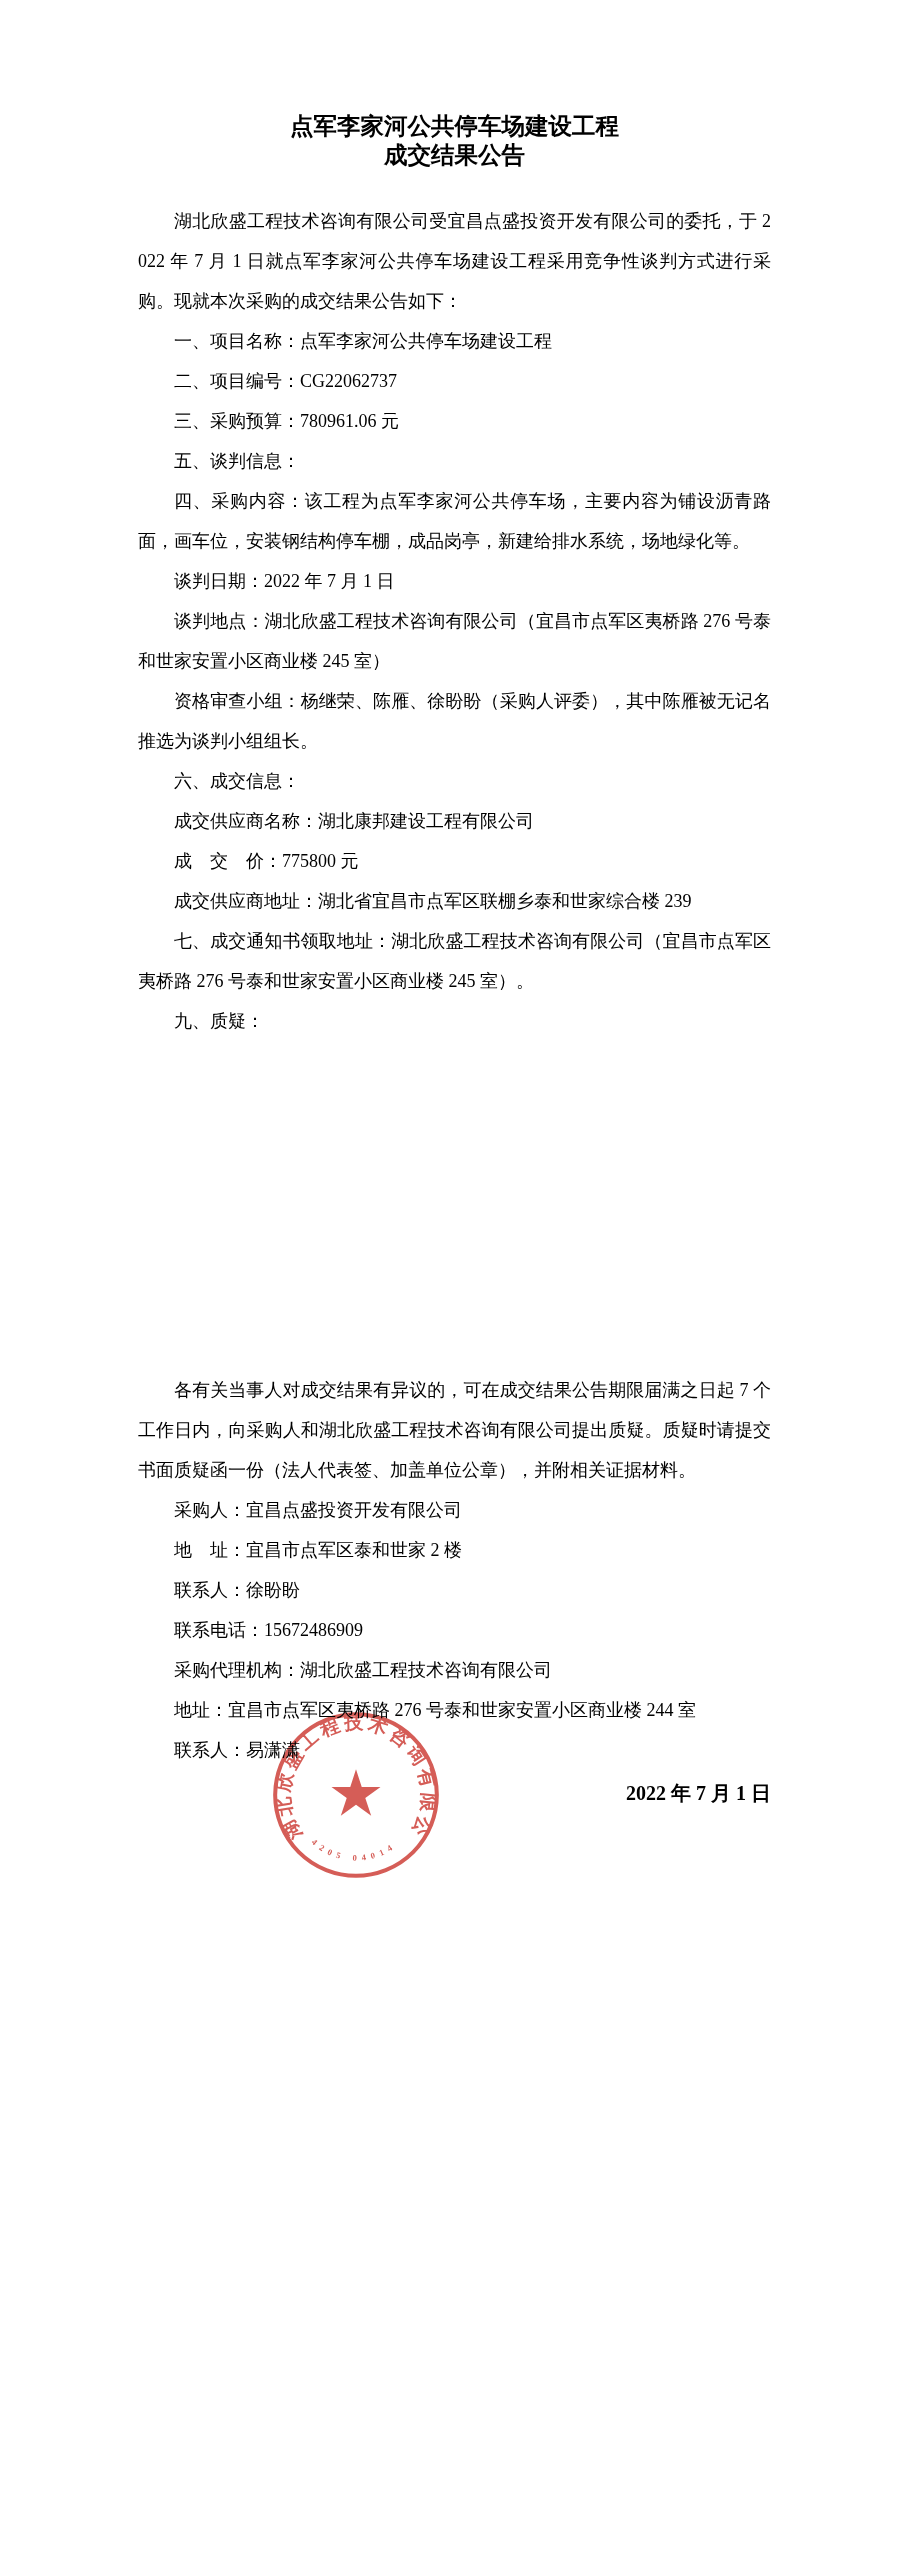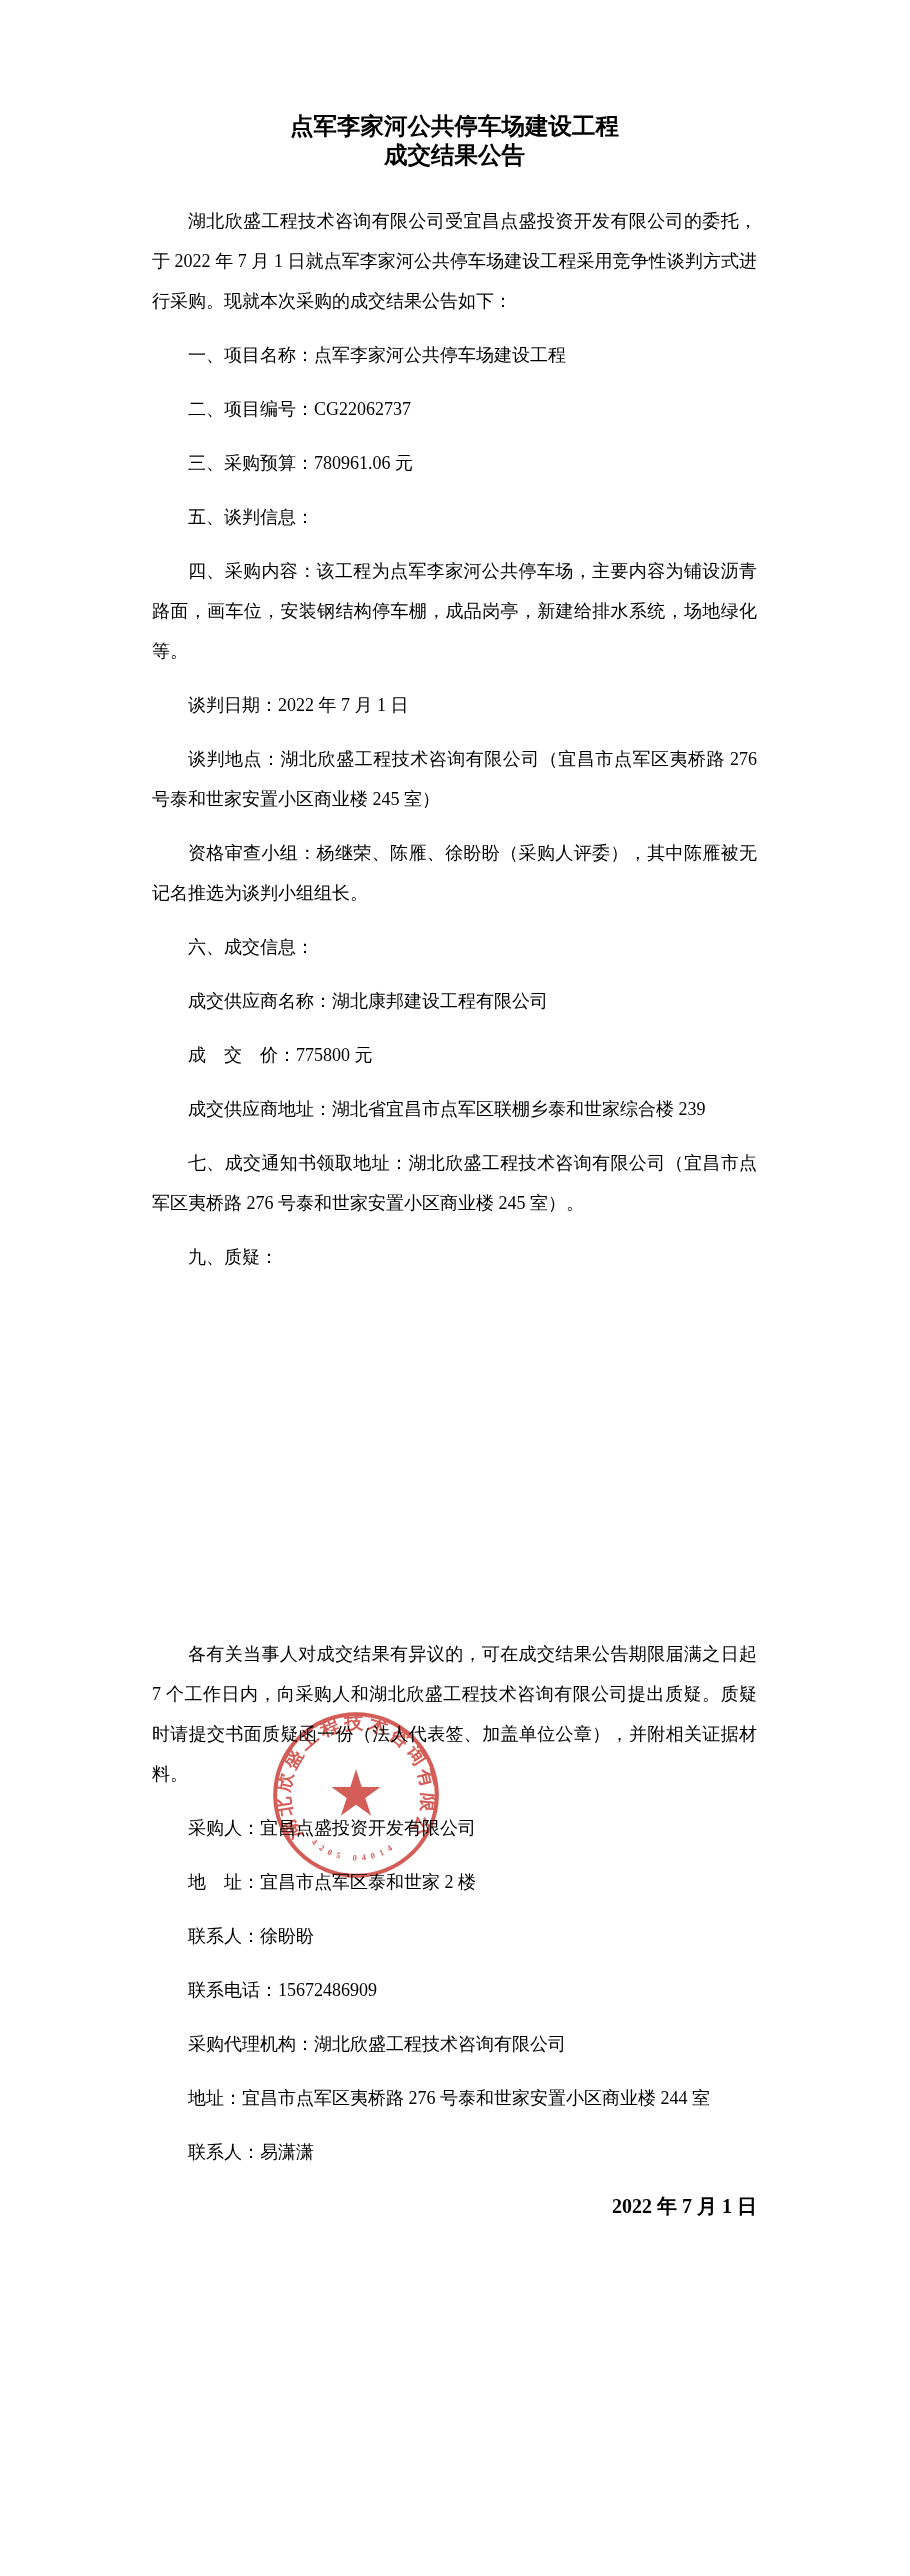--- a/index.html
+++ b/index.html
@@ -14,21 +14,21 @@
   .content { position:absolute; left:138px; top:0; width:633px; }
   .doc-title {
     margin:112px 0 0 0;
     text-align:center;
     font-weight:700;
     font-size:23.5px;
     line-height:29px;
   }
   .body-block { margin-top:31px; }
   .para {
-    margin:14px;
+    margin:0;
     font-size:18px;
     line-height:40px;
     text-align:justify;
     text-indent:36px;
     word-break:break-all;
   }
   .gap-spacer { height:329px; }
   .date-line {
     margin-top:2.9px;
     font-size:20px;

